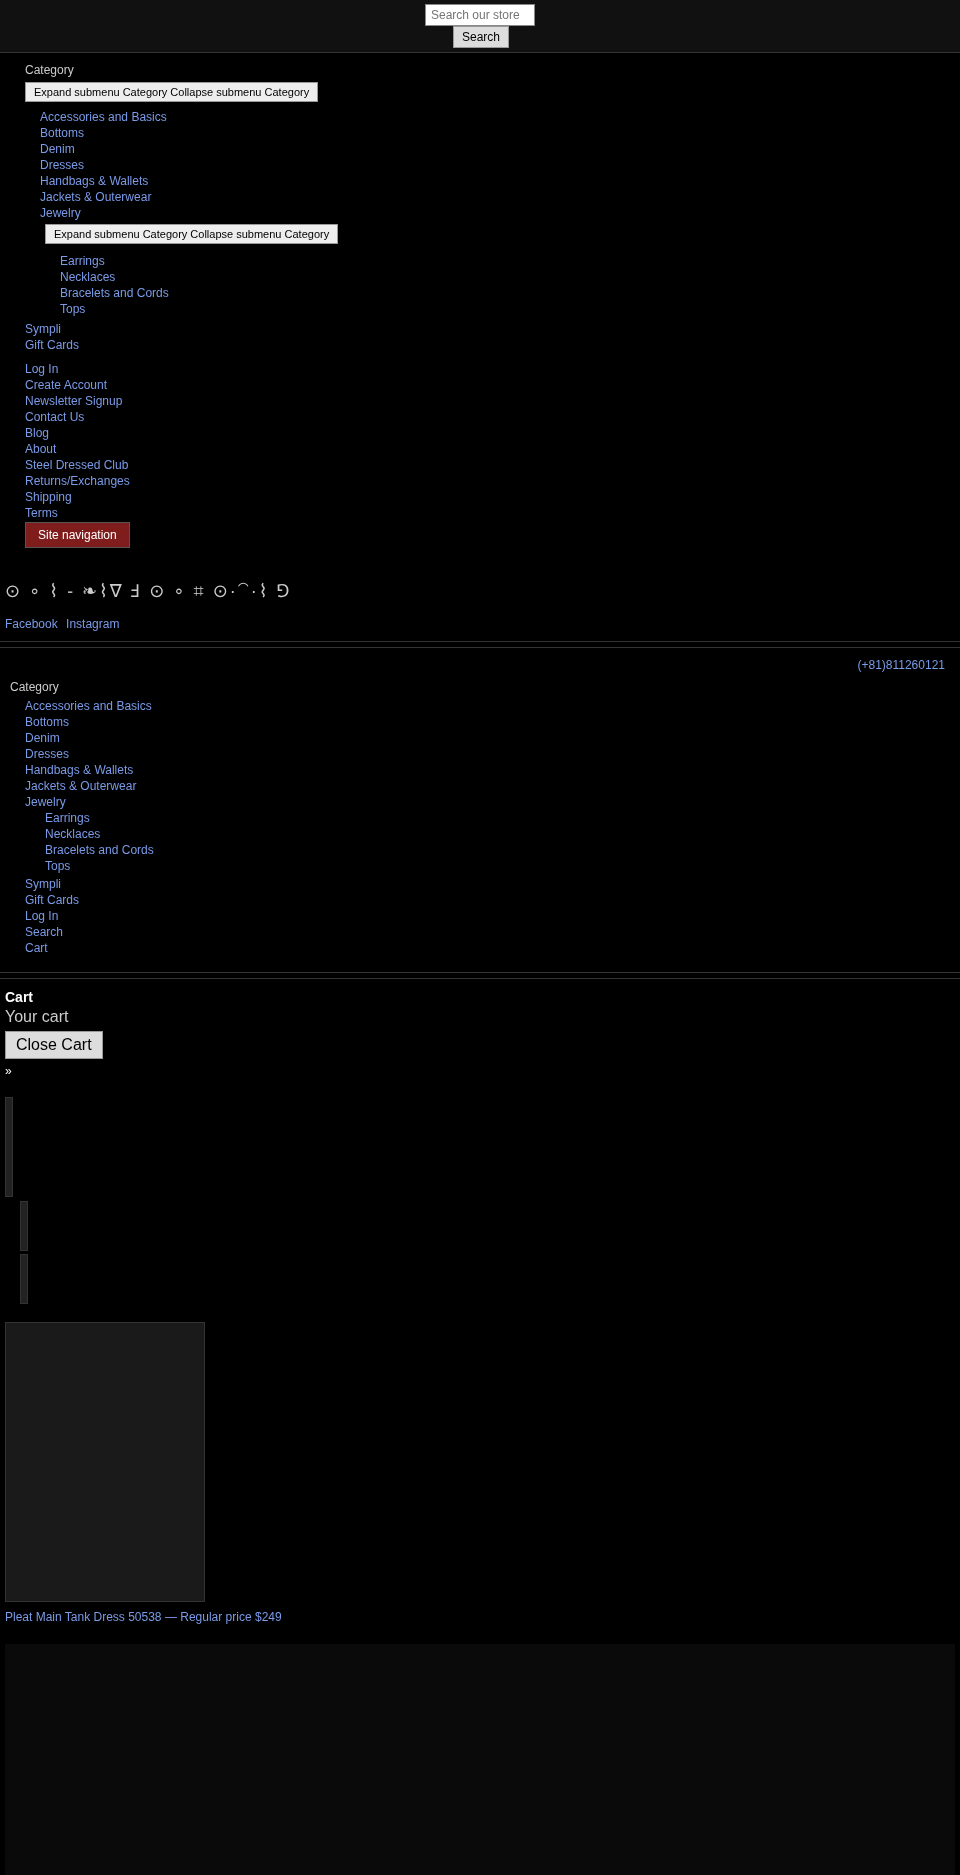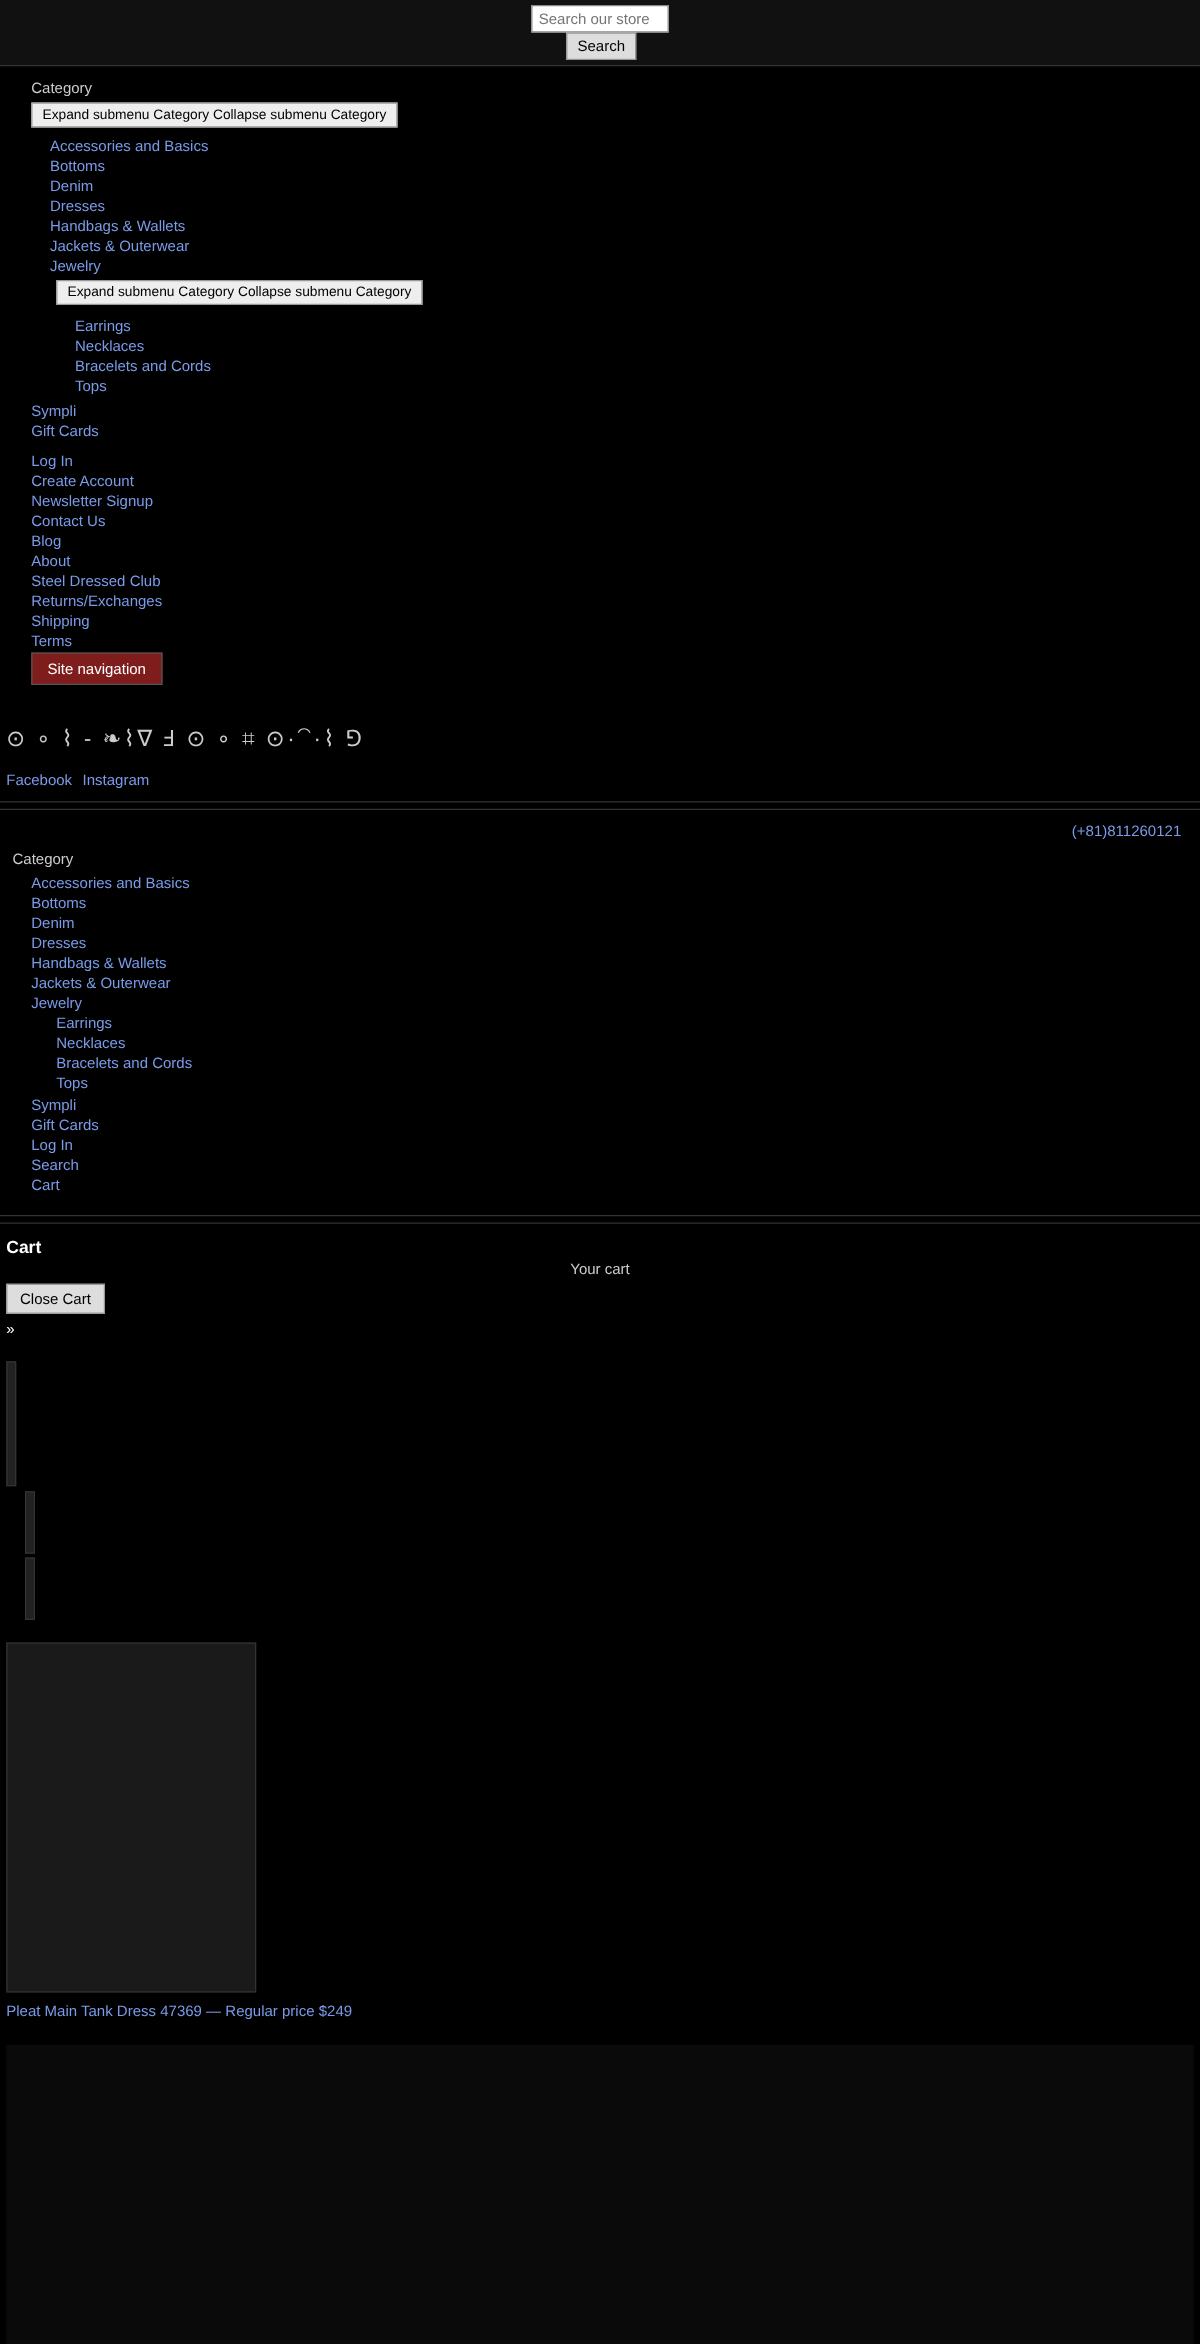--- a/index.html
+++ b/index.html
@@ -231,33 +231,32 @@
       border-top: 1px solid #333;
     }
 
     .cart-title {
       font-size: 14px;
       color: #fff;
       font-weight: bold;
     }
 
     .your-cart-label {
-      font-size: 12px;
+      font-size: 16px;
       color: #ccc;
       margin-top: 3px;
-      text-align: center;
     }
 
     .close-cart-btn {
       display: inline-block;
       padding: 4px 10px;
       background: #ddd;
       border: 1px solid #999;
       color: #000;
-      font-size: 12px;
+      font-size: 16px;
       cursor: pointer;
       margin-top: 5px;
     }
 
     .cart-arrow {
       color: #fff;
       font-size: 12px;
       margin-top: 5px;
     }
 
@@ -425,21 +424,21 @@
     <div class="thumb-small"></div>
     <div class="thumb-small"></div>
   </div>
 </div>
 
 <div class="product-listings">
 
   <div class="product-item">
     <div class="product-image-placeholder"></div>
     <div class="product-title">
-      <span>Pleat Main Tank Dress 47369</span>
+      <span>Pleat Main Tank Dress 50538</span>
       <span> — </span>
       <span>Regular price</span>
       <span>$249</span>
     </div>
   </div>
 
   <div style="height: 280px; background: #0a0a0a; margin: 10px 0;"></div>
 
 </div>
 

